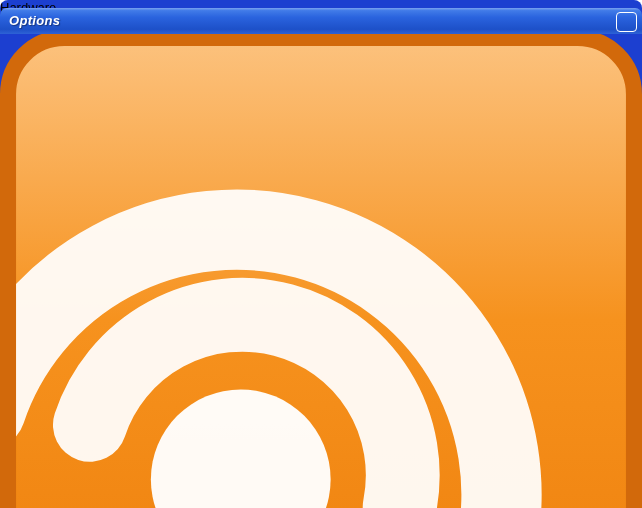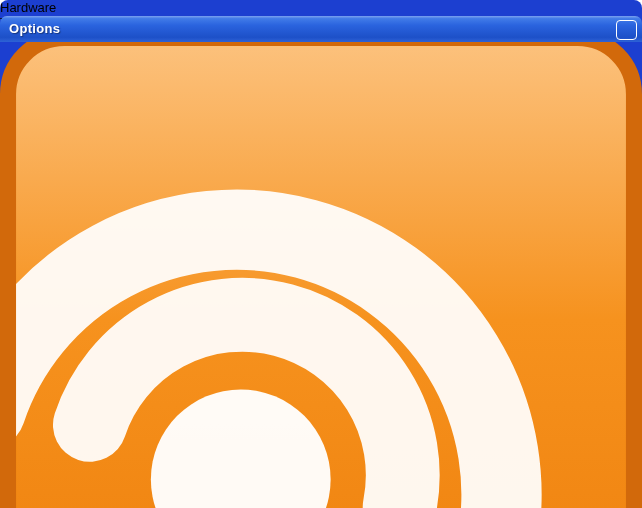--- a/index.html
+++ b/index.html
@@ -3,23 +3,23 @@
 <meta charset="utf-8">
 <style>
   * { margin:0; padding:0; box-sizing:border-box; }
   html,body { background:#ffffff; }
   body { font-family:"Liberation Sans","DejaVu Sans",sans-serif; font-size:13px; color:#000; }
 
   .window { position:relative; width:642px; height:508px; background:#1C3FD0;
             border-radius:8px 8px 0 0; overflow:hidden; }
 
   
-  .titlebar { position:absolute; left:0; top:16px; right:0; height:26px;
+  .titlebar { position:absolute; left:0; top:8px; right:0; height:26px;
     border-radius:7px 7px 0 0;
-    background:linear-gradient(180deg,#7BA2EF 0%,#417BE8 10%,#2A63DE 36%,#1D50C8 82%,#2E62D6 100%); }
+    background:linear-gradient(180deg,#7BA2EF 0%,#417BE8 10%,#2A63DE 36%,#1D50C8 82%,#2E62D6 100%);font-style:italic; }
   .title-text { position:absolute; left:9px; top:5px; color:#fff; font-weight:bold;
     font-size:13px; letter-spacing:.3px; text-shadow:1px 1px 1px #16347E; }
   .close-btn { position:absolute; top:4px; right:5px; width:21px; height:20px;
     border:1px solid #FFFFFF; border-radius:4px;
     background:linear-gradient(135deg,#F6A587 0%,#E express 0; background:linear-gradient(135deg,#F6A587 0%,#E0572A 45%,#C63F10 80%,#B03305 100%);
     box-shadow:inset 0 0 3px rgba(255,255,255,.55); }
   .x-icon { position:absolute; left:4px; top:4px; width:11px; height:11px; }
   .x-icon i { position:absolute; left:5px; top:0; width:2px; height:11px; background:#fff; border-radius:1px; }
   .x-icon .xb1 { transform:rotate(45deg); }
   .x-icon .xb2 { transform:rotate(-45deg); }

